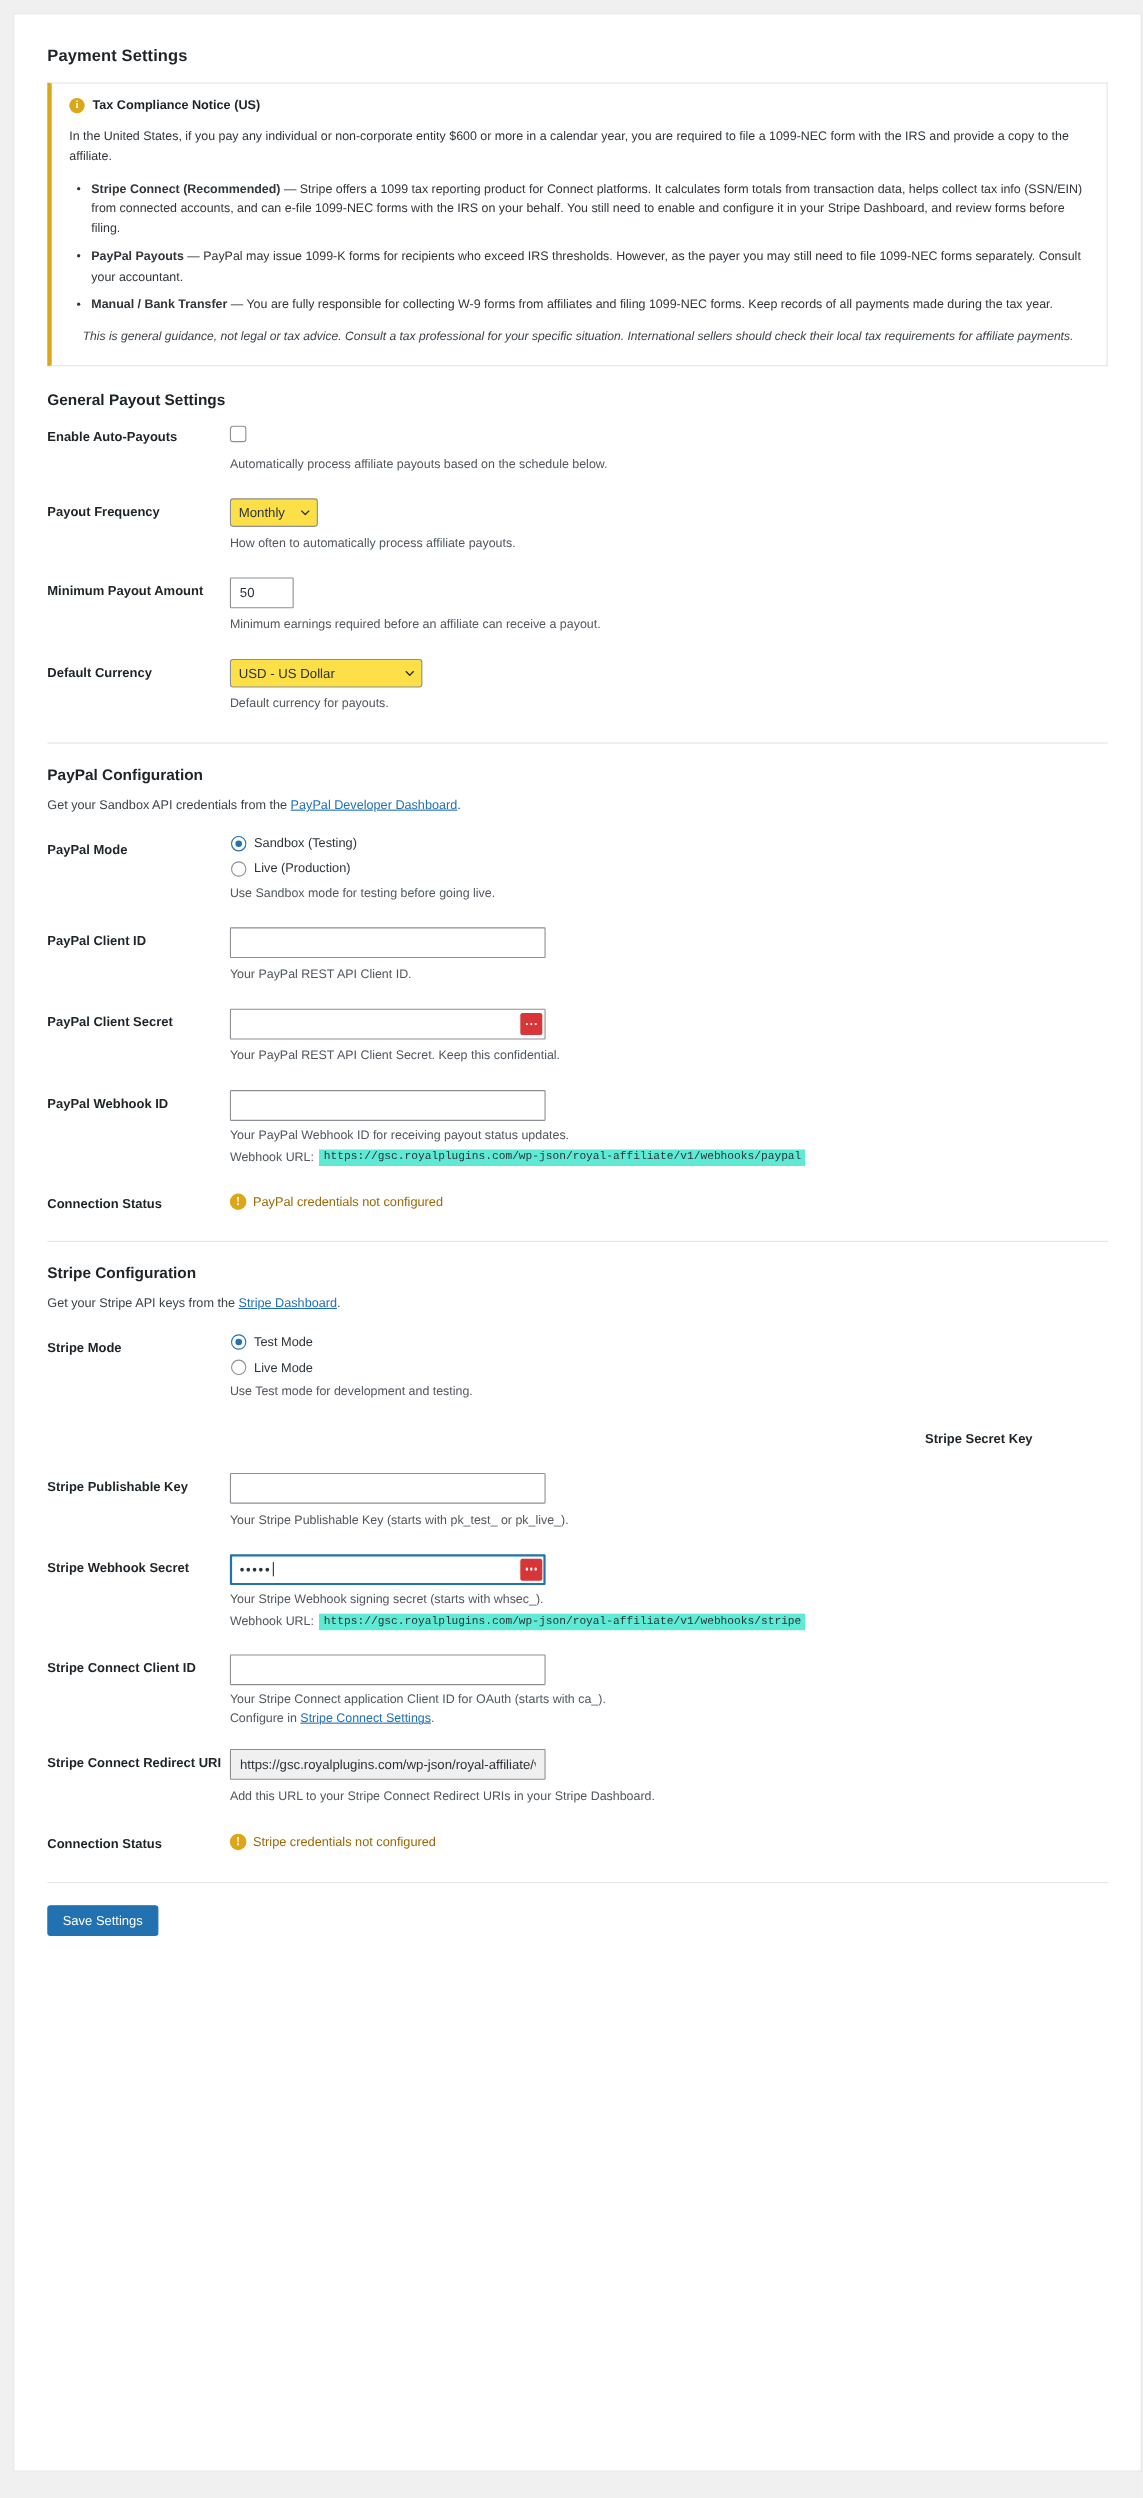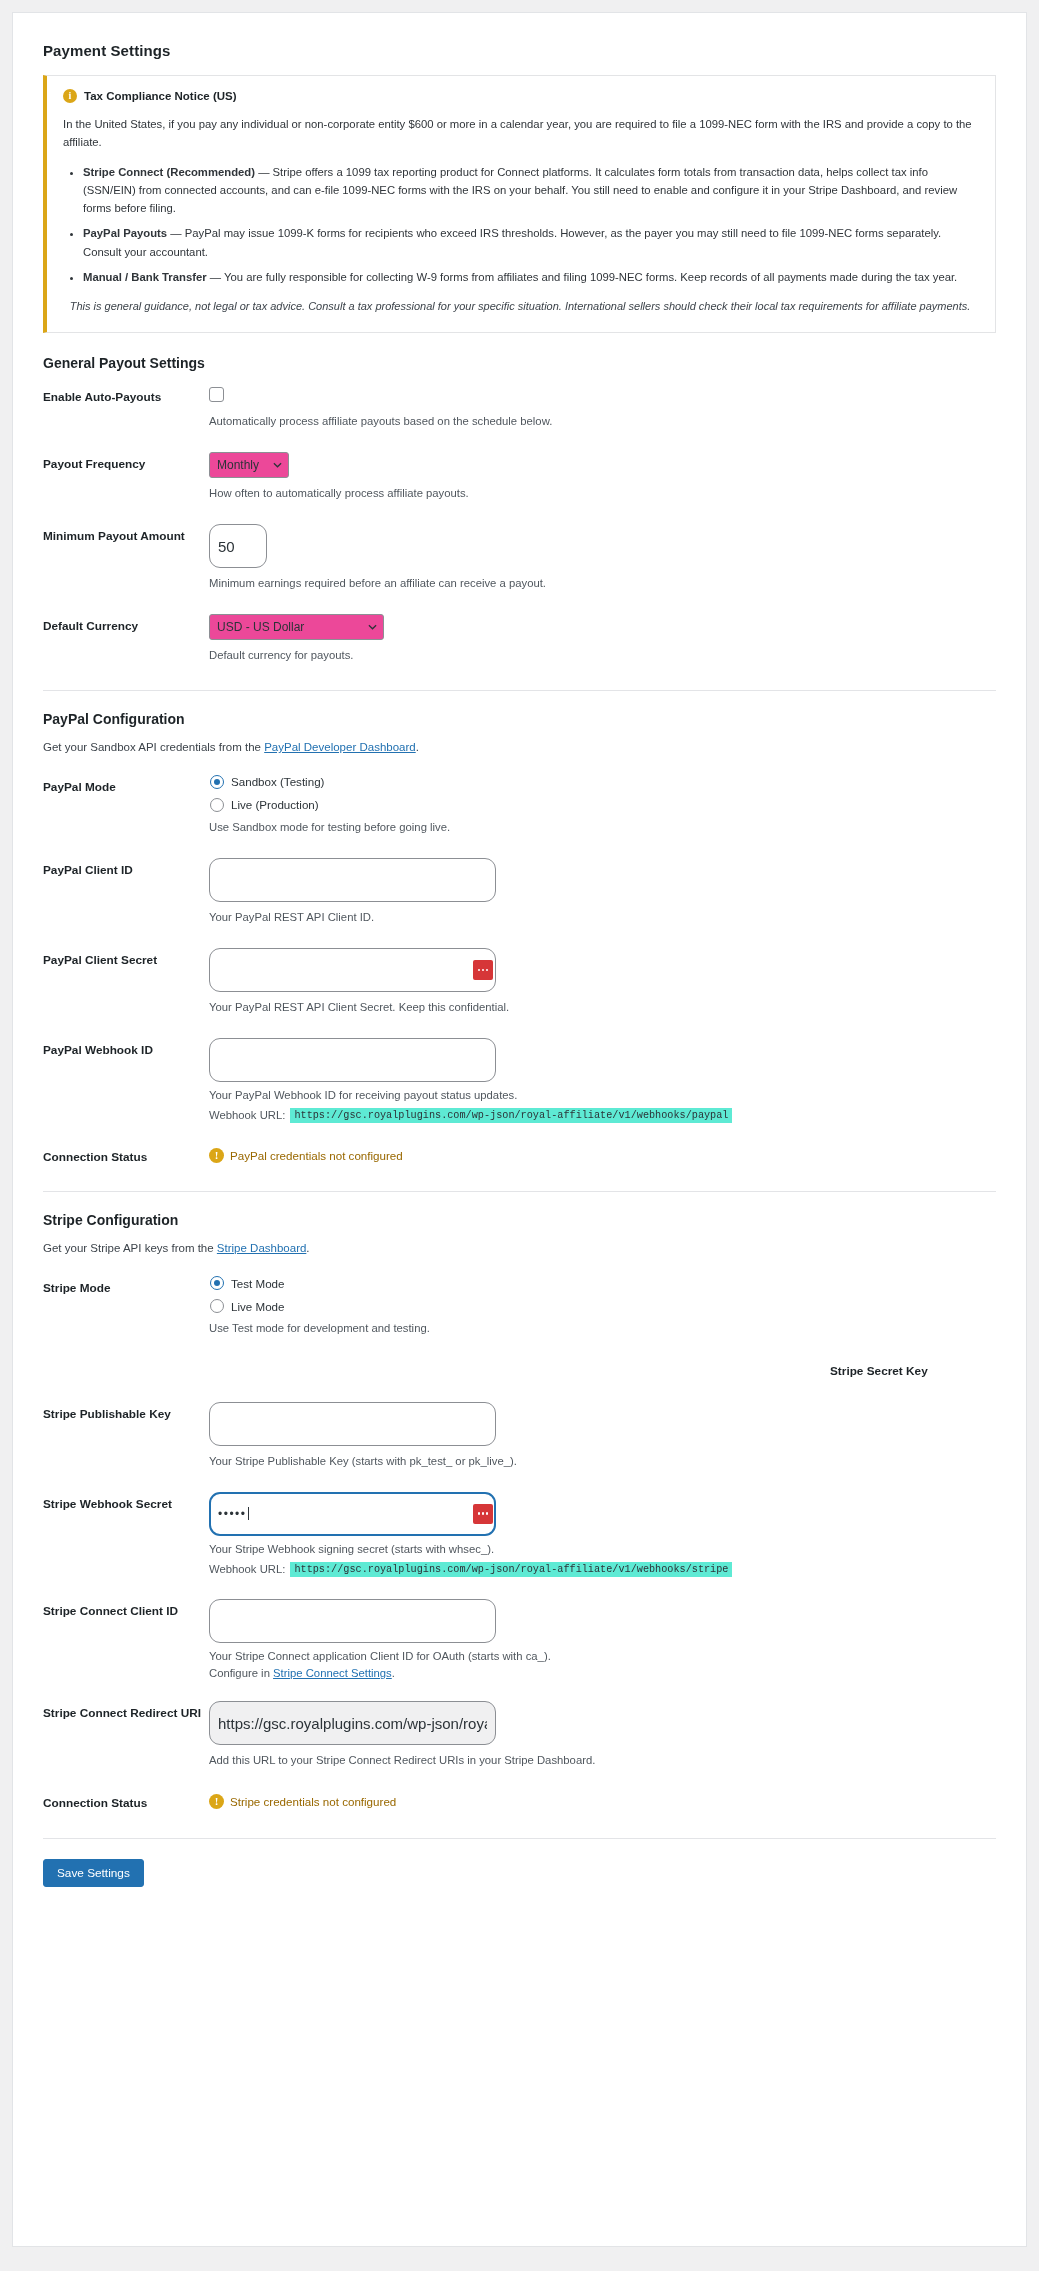--- a/index.html
+++ b/index.html
@@ -4,21 +4,21 @@
 <style>
   * { box-sizing: border-box; }
   html, body { margin:0; padding:0; }
   body {
     width: 1039px;
     background: #f0f0f1;
     font-family: "Liberation Sans", sans-serif;
     color: #1d2327;
     -webkit-font-smoothing: antialiased;
   }
-  .page { padding: 12px 12px 14px 12px; }
+  .page { padding: 12px 1px 14px 12px; }
   .card {
     background: #ffffff;
     border: 1px solid #e2e4e7;
     padding: 24px 30px 34px 30px;
     min-height: 2235px;
   }
   h2.page-title {
     font-size: 15px;
     font-weight: bold;
     margin: 5px 0 16px 0;
@@ -104,45 +104,45 @@
   .fdesc {
     font-size: 11.3px;
     color: #50575e;
     margin-top: 7px;
     line-height: 1.5;
   }
   .fdesc.tight { margin-top: 5px; }
   
   input[type=text], input[type=number] {
     font-family: "Liberation Sans", sans-serif;
-    font-size: 15px;
+    font-size: 12px;
     color: #2c3338;
     border: 1px solid #8c8f94;
-    border-radius: 11px;
+    border-radius: 1px;
     padding: 4px 8px;
-    height: 44px;
+    height: 28px;
     background: #fff;
     outline: none;
   }
   .in-wide { width: 287px; }
   .in-small { width: 58px; }
   input.readonly-url {
     width: 287px;
     background: #f0f0f1;
     color: #2c3338;
   }
   select {
     font-family: "Liberation Sans", sans-serif;
     font-size: 12px;
     color: #2c3338;
     border: 1px solid #8c8f94;
     border-radius: 3px;
     height: 26px;
     padding: 2px 22px 2px 7px;
-    background: #ec4899;
+    background: #fde047;
     -webkit-appearance: none;
     appearance: none;
     outline: none;
   }
   .sel-wrap { position: relative; display: inline-block; }
   .sel-wrap .chev {
     position: absolute; right: 7px; top: 50%;
     transform: translateY(-50%);
     pointer-events: none;
     width: 9px; height: 9px;

